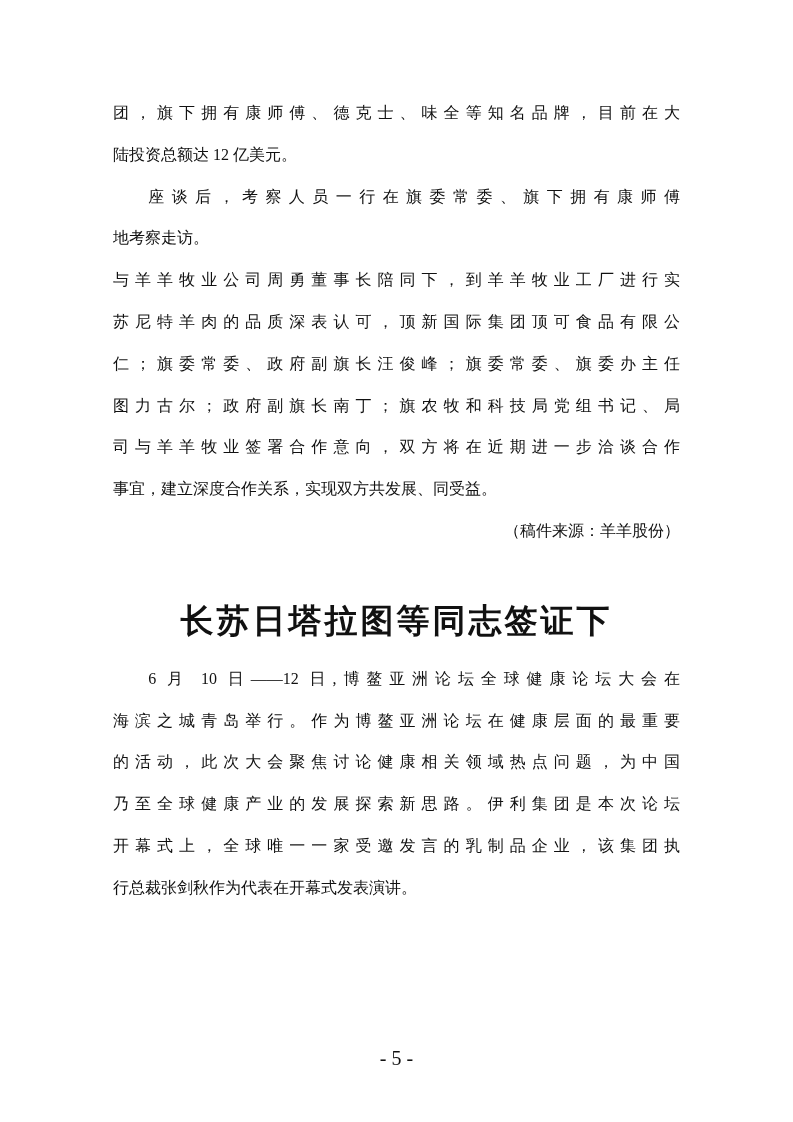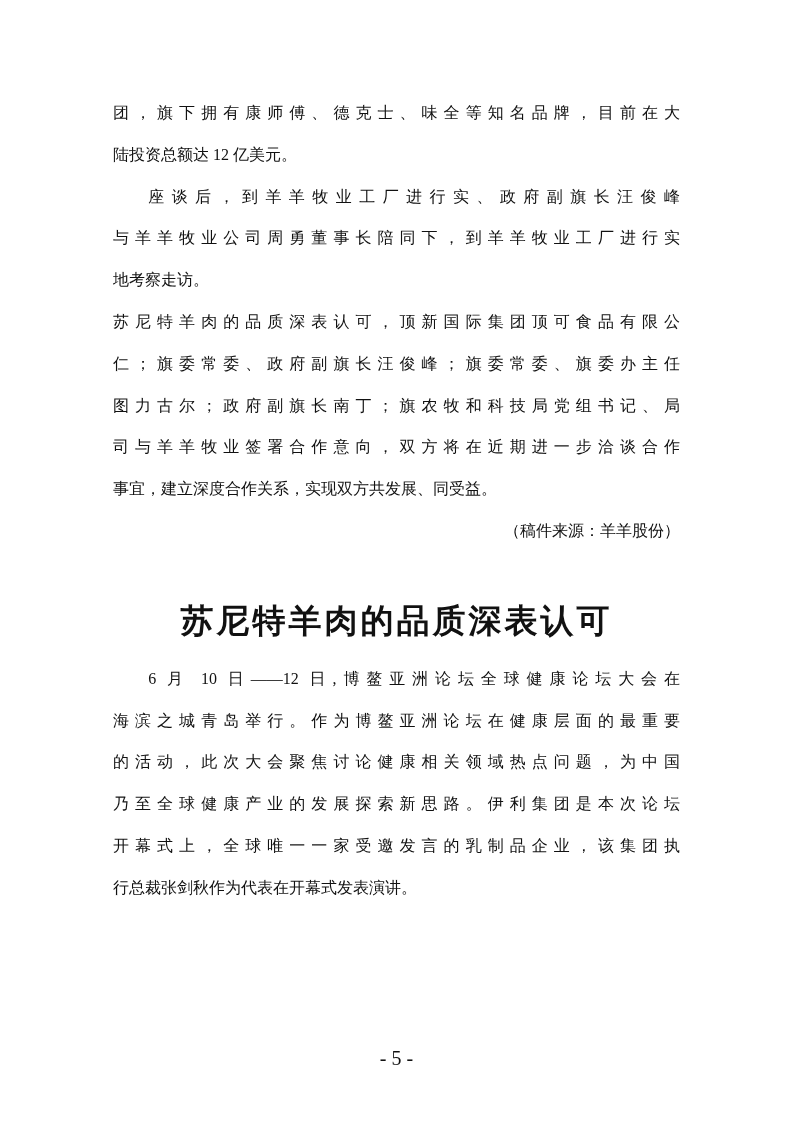--- a/index.html
+++ b/index.html
@@ -68,36 +68,36 @@
 </head>
 <body>
 
 <div class="page">
   <div class="doc">
       <div class="para body">
         <div class="line">团，旗下拥有康师傅、德克士、味全等知名品牌，目前在大</div>
         <div class="line last">陆投资总额达 12 亿美元。</div>
       </div>
       <div class="para body">
-        <div class="line first">座谈后，到羊羊牧业工厂进行实、政府副旗长汪俊峰</div>
+        <div class="line first">座谈后，考察人员一行在旗委常委、旗下拥有康师傅</div>
+        <div class="line last">地考察走访。</div>
         <div class="line">与羊羊牧业公司周勇董事长陪同下，到羊羊牧业工厂进行实</div>
-        <div class="line last">地考察走访。</div>
       </div>
       <div class="para body">
         <div class="line">苏尼特羊肉的品质深表认可，顶新国际集团顶可食品有限公</div>
         <div class="line">仁；旗委常委、政府副旗长汪俊峰；旗委常委、旗委办主任</div>
         <div class="line">图力古尔；政府副旗长南丁；旗农牧和科技局党组书记、局</div>
         <div class="line">司与羊羊牧业签署合作意向，双方将在近期进一步洽谈合作</div>
         <div class="line last">事宜，建立深度合作关系，实现双方共发展、同受益。</div>
       </div>
       <div class="para source align-right">
         <div class="line last">（稿件来源：羊羊股份）</div>
       </div>
       <div class="para heading align-center">
-        <div class="line last">苏尼特羊肉的品质深表认可</div>
+        <div class="line last">长苏日塔拉图等同志签证下</div>
       </div>
       <div class="para body">
         <div class="line first">6 月 10 日——12 日,博鳌亚洲论坛全球健康论坛大会在</div>
         <div class="line">海滨之城青岛举行。作为博鳌亚洲论坛在健康层面的最重要</div>
         <div class="line">的活动，此次大会聚焦讨论健康相关领域热点问题，为中国</div>
         <div class="line">乃至全球健康产业的发展探索新思路。伊利集团是本次论坛</div>
         <div class="line">开幕式上，全球唯一一家受邀发言的乳制品企业，该集团执</div>
         <div class="line last">行总裁张剑秋作为代表在开幕式发表演讲。</div>
       </div>
     </div>

